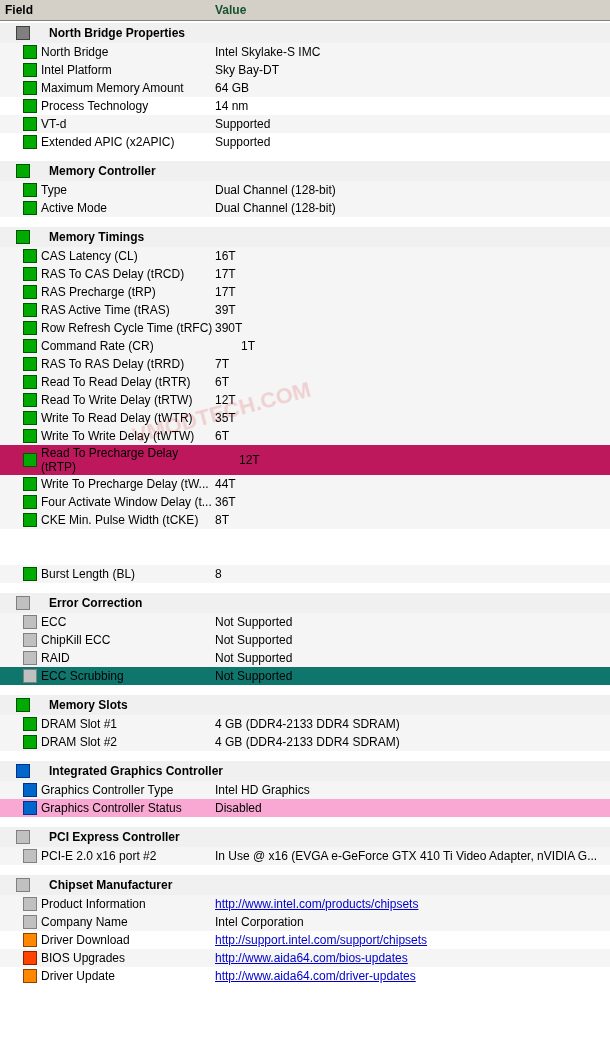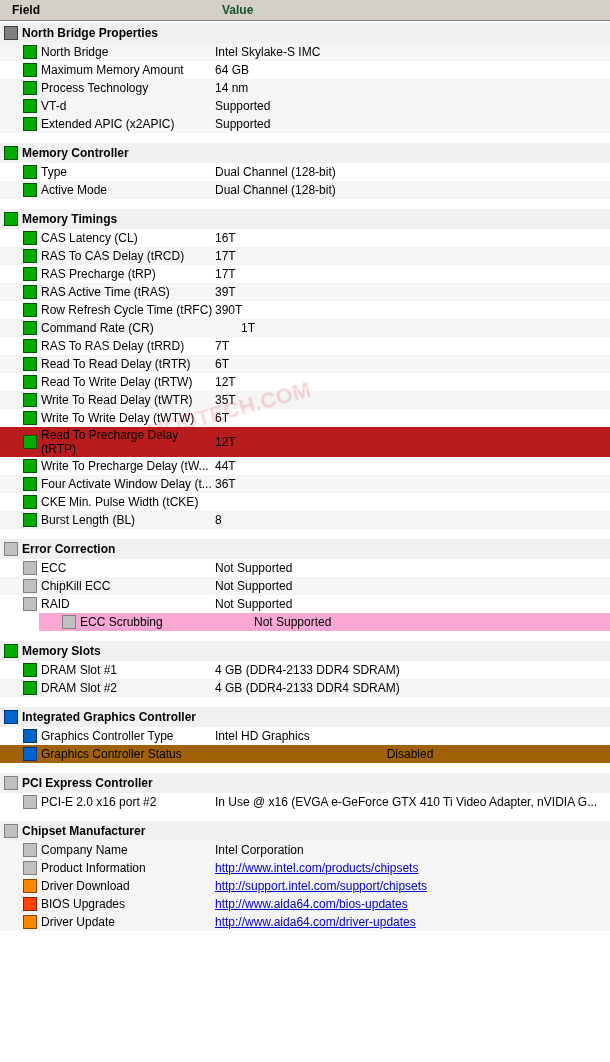--- a/index.html
+++ b/index.html
@@ -10,39 +10,40 @@
       color: #000000;
       width: 610px;
     }
     .table-container {
       width: 100%;
     }
     .header-row {
       display: flex;
       background: #d4d0c8;
       border-bottom: 1px solid #808080;
-      padding: 3px 12px;
+      padding: 3px 5px;
     }
     .header-field {
       width: 210px;
       font-weight: bold;
       color: #000;
     }
     .header-value {
       flex: 1;
       font-weight: bold;
       color: #14532d;
     }
     .section-header {
       display: flex;
       align-items: center;
       background: #f0f0f0;
-      padding: 3px 4px;
+      padding: 3px 16px;
       margin-top: 2px;
       font-weight: bold;
+      gap: 15px;
     }
     .data-row {
       display: flex;
       align-items: center;
       padding: 1px 5px 1px 5px;
       min-height: 18px;
     }
     .data-row:nth-child(even) {
       background: #f5f5f5;
     }
@@ -94,20 +95,27 @@
         <span style="display: inline-block; width: 14px; height: 14px; background: rgb(128, 128, 128); border: 1px solid rgb(64, 64, 64); margin-right: 4px; flex-shrink: 0; vertical-align: middle;"></span>
         <span>North Bridge Properties</span>
       </div>
       <div class="data-row">
         <div class="field-cell">
           <span style="display: inline-block; width: 14px; height: 14px; background: rgb(0, 170, 0); border: 1px solid rgb(0, 85, 0); margin-right: 4px; flex-shrink: 0; vertical-align: middle;"></span>
           <span>North Bridge</span>
         </div>
         <div class="value-cell">Intel Skylake-S IMC</div>
       </div>
+      <div class="data-row" style="background: rgb(245, 245, 245);">
+        <div class="field-cell">
+          <span style="display: inline-block; width: 14px; height: 14px; background: rgb(0, 170, 0); border: 1px solid rgb(0, 85, 0); margin-right: 4px; flex-shrink: 0; vertical-align: middle;"></span>
+          <span>Intel Platform</span>
+        </div>
+        <div class="value-cell">Sky Bay-DT</div>
+      </div>
       <div class="data-row">
         <div class="field-cell">
           <span style="display: inline-block; width: 14px; height: 14px; background: rgb(0, 170, 0); border: 1px solid rgb(0, 85, 0); margin-right: 4px; flex-shrink: 0; vertical-align: middle;"></span>
           <span>Maximum Memory Amount</span>
         </div>
         <div class="value-cell">64 GB</div>
       </div>
       <div class="data-row">
         <div class="field-cell">
           <span style="display: inline-block; width: 14px; height: 14px; background: rgb(0, 170, 0); border: 1px solid rgb(0, 85, 0); margin-right: 4px; flex-shrink: 0; vertical-align: middle;"></span>
@@ -223,21 +231,21 @@
         </div>
         <div class="value-cell">35T</div>
       </div>
       <div class="data-row">
         <div class="field-cell">
           <span style="display: inline-block; width: 14px; height: 14px; background: rgb(0, 170, 0); border: 1px solid rgb(0, 85, 0); margin-right: 4px; flex-shrink: 0; vertical-align: middle;"></span>
           <span>Write To Write Delay (tWTW)</span>
         </div>
         <div class="value-cell">6T</div>
       </div>
-      <div class="data-row" style="background: #b91c1c;">
+      <div class="data-row" style="background: #be185d; gap: 24px;">
         <div class="field-cell">
           <span style="display: inline-block; width: 14px; height: 14px; background: rgb(0, 170, 0); border: 1px solid rgb(0, 85, 0); margin-right: 4px; flex-shrink: 0; vertical-align: middle;"></span>
           <span>Read To Precharge Delay (tRTP)</span>
         </div>
         <div class="value-cell">12T</div>
       </div>
       <div class="data-row">
         <div class="field-cell">
           <span style="display: inline-block; width: 14px; height: 14px; background: rgb(0, 170, 0); border: 1px solid rgb(0, 85, 0); margin-right: 4px; flex-shrink: 0; vertical-align: middle;"></span>
           <span>Write To Precharge Delay (tW...</span>
@@ -249,22 +257,23 @@
           <span style="display: inline-block; width: 14px; height: 14px; background: rgb(0, 170, 0); border: 1px solid rgb(0, 85, 0); margin-right: 4px; flex-shrink: 0; vertical-align: middle;"></span>
           <span>Four Activate Window Delay (t...</span>
         </div>
         <div class="value-cell">36T</div>
       </div>
       <div class="data-row">
         <div class="field-cell">
           <span style="display: inline-block; width: 14px; height: 14px; background: rgb(0, 170, 0); border: 1px solid rgb(0, 85, 0); margin-right: 4px; flex-shrink: 0; vertical-align: middle;"></span>
           <span>CKE Min. Pulse Width (tCKE)</span>
         </div>
-      </div>
-      <div class="data-row" style="background: rgb(245, 245, 245);">
+        <div class="value-cell">8T</div>
+      </div>
+      <div class="data-row" style="background: rgb(245, 245, 245); margin-top: 36px;">
         <div class="field-cell">
           <span style="display: inline-block; width: 14px; height: 14px; background: rgb(0, 170, 0); border: 1px solid rgb(0, 85, 0); margin-right: 4px; flex-shrink: 0; vertical-align: middle;"></span>
           <span>Burst Length (BL)</span>
         </div>
         <div class="value-cell">8</div>
       </div>
       <div class="empty-row"></div>
       <div class="section-header">
         <span style="display: inline-block; width: 14px; height: 14px; background: rgb(192, 192, 192); border: 1px solid rgb(128, 128, 128); margin-right: 4px; flex-shrink: 0; vertical-align: middle;"></span>
         <span>Error Correction</span>
@@ -283,21 +292,21 @@
         </div>
         <div class="value-cell">Not Supported</div>
       </div>
       <div class="data-row">
         <div class="field-cell">
           <span style="display: inline-block; width: 14px; height: 14px; background: rgb(192, 192, 192); border: 1px solid rgb(128, 128, 128); margin-right: 4px; flex-shrink: 0; vertical-align: middle;"></span>
           <span>RAID</span>
         </div>
         <div class="value-cell">Not Supported</div>
       </div>
-      <div class="data-row" style="background: #f9a8d4; margin-left: 39px;">
+      <div class="data-row" style="background: #0f766e;">
         <div class="field-cell">
           <span style="display: inline-block; width: 14px; height: 14px; background: rgb(192, 192, 192); border: 1px solid rgb(128, 128, 128); margin-right: 4px; flex-shrink: 0; vertical-align: middle;"></span>
           <span>ECC Scrubbing</span>
         </div>
         <div class="value-cell">Not Supported</div>
       </div>
       <div class="empty-row"></div>
       <div class="section-header">
         <span style="display: inline-block; width: 14px; height: 14px; background: rgb(0, 170, 0); border: 1px solid rgb(0, 85, 0); margin-right: 4px; flex-shrink: 0; vertical-align: middle;"></span>
         <span>Memory Slots</span>
@@ -321,21 +330,21 @@
         <span style="display: inline-block; width: 14px; height: 14px; background: rgb(0, 102, 204); border: 1px solid rgb(0, 51, 136); margin-right: 4px; flex-shrink: 0; vertical-align: middle;"></span>
         <span>Integrated Graphics Controller</span>
       </div>
       <div class="data-row">
         <div class="field-cell">
           <span style="display: inline-block; width: 14px; height: 14px; background: rgb(0, 102, 204); border: 1px solid rgb(0, 51, 136); margin-right: 4px; flex-shrink: 0; vertical-align: middle;"></span>
           <span>Graphics Controller Type</span>
         </div>
         <div class="value-cell">Intel HD Graphics</div>
       </div>
-      <div class="data-row" style="background: #a16207; text-align: center;">
+      <div class="data-row" style="background: #f9a8d4;">
         <div class="field-cell">
           <span style="display: inline-block; width: 14px; height: 14px; background: rgb(0, 102, 204); border: 1px solid rgb(0, 51, 136); margin-right: 4px; flex-shrink: 0; vertical-align: middle;"></span>
           <span>Graphics Controller Status</span>
         </div>
         <div class="value-cell">Disabled</div>
       </div>
       <div class="empty-row"></div>
       <div class="section-header">
         <span style="display: inline-block; width: 14px; height: 14px; background: rgb(192, 192, 192); border: 1px solid rgb(128, 128, 128); margin-right: 4px; flex-shrink: 0; vertical-align: middle;"></span>
         <span>PCI Express Controller</span>
@@ -345,33 +354,33 @@
           <span style="display: inline-block; width: 14px; height: 14px; background: rgb(192, 192, 192); border: 1px solid rgb(128, 128, 128); margin-right: 4px; flex-shrink: 0; vertical-align: middle;"></span>
           <span>PCI-E 2.0 x16 port #2</span>
         </div>
         <div class="value-cell">In Use @ x16  (EVGA e-GeForce GTX 410 Ti Video Adapter, nVIDIA G...</div>
       </div>
       <div class="empty-row"></div>
       <div class="section-header">
         <span style="display: inline-block; width: 14px; height: 14px; background: rgb(192, 192, 192); border: 1px solid rgb(128, 128, 128); margin-right: 4px; flex-shrink: 0; vertical-align: middle;"></span>
         <span>Chipset Manufacturer</span>
       </div>
+      <div class="data-row" style="background: rgb(245, 245, 245);">
+        <div class="field-cell">
+          <span style="display: inline-block; width: 14px; height: 14px; background: rgb(192, 192, 192); border: 1px solid rgb(128, 128, 128); margin-right: 4px; flex-shrink: 0; vertical-align: middle;"></span>
+          <span>Product Information</span>
+        </div>
+        <div class="value-cell"><a class="link" href="#">http://www.intel.com/products/chipsets</a></div>
+      </div>
       <div class="data-row">
         <div class="field-cell">
           <span style="display: inline-block; width: 14px; height: 14px; background: rgb(192, 192, 192); border: 1px solid rgb(128, 128, 128); margin-right: 4px; flex-shrink: 0; vertical-align: middle;"></span>
           <span>Company Name</span>
         </div>
         <div class="value-cell">Intel Corporation</div>
-      </div>
-      <div class="data-row" style="background: rgb(245, 245, 245);">
-        <div class="field-cell">
-          <span style="display: inline-block; width: 14px; height: 14px; background: rgb(192, 192, 192); border: 1px solid rgb(128, 128, 128); margin-right: 4px; flex-shrink: 0; vertical-align: middle;"></span>
-          <span>Product Information</span>
-        </div>
-        <div class="value-cell"><a class="link" href="#">http://www.intel.com/products/chipsets</a></div>
       </div>
       <div class="data-row">
         <div class="field-cell">
           <span style="display: inline-block; width: 14px; height: 14px; background: rgb(255, 136, 0); border: 1px solid rgb(136, 68, 0); margin-right: 4px; flex-shrink: 0; vertical-align: middle;"></span>
           <span>Driver Download</span>
         </div>
         <div class="value-cell"><a class="link" href="#">http://support.intel.com/support/chipsets</a></div>
       </div>
       <div class="data-row" style="background: rgb(245, 245, 245);">
         <div class="field-cell">

